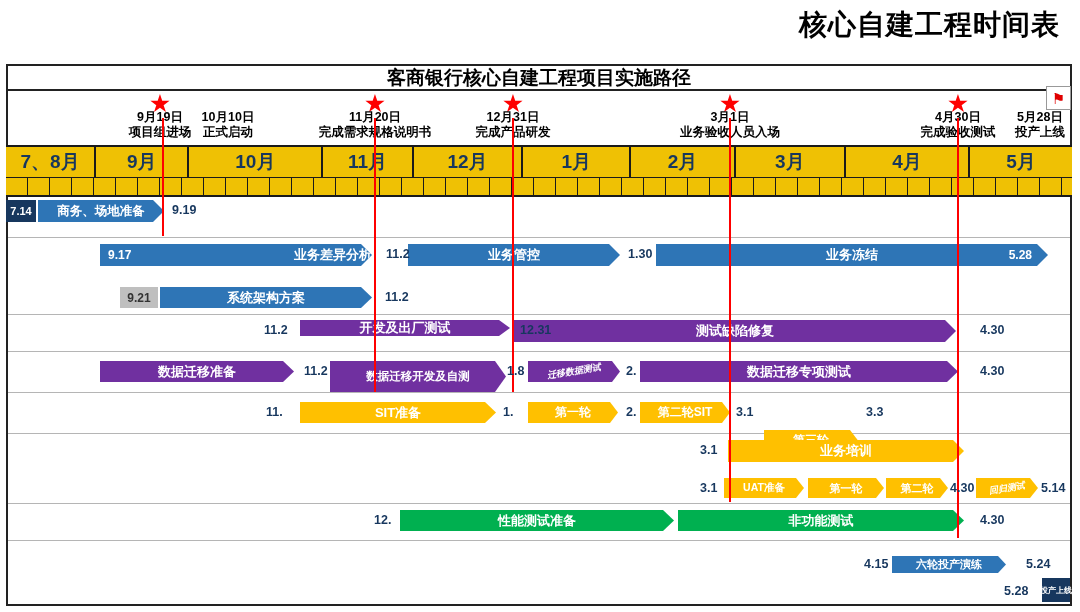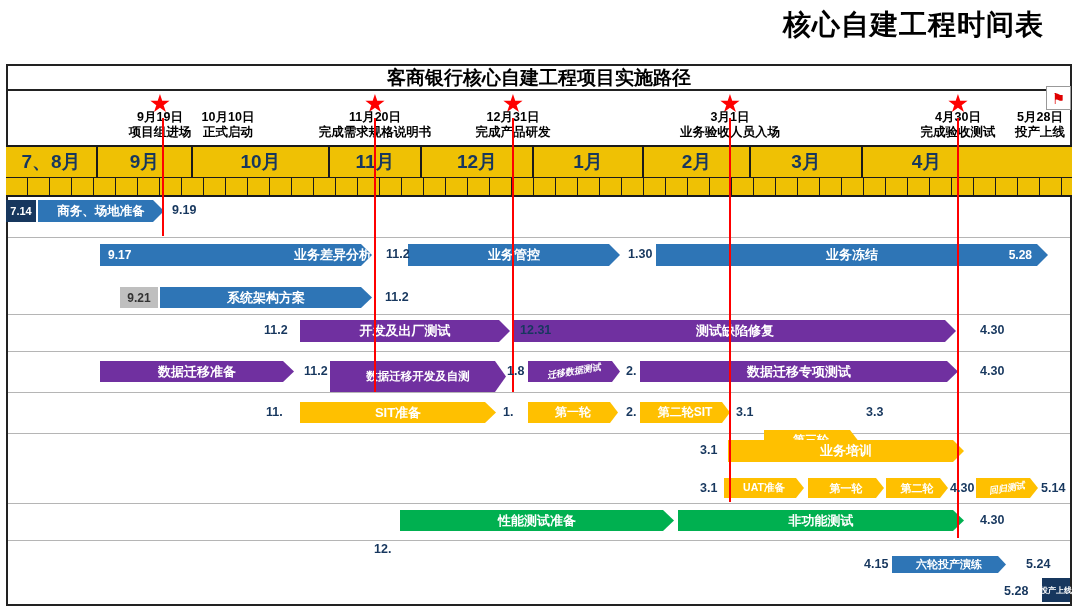--- a/index.html
+++ b/index.html
@@ -1,18 +1,18 @@
 <!DOCTYPE html>
 <html><head>
 <meta charset="utf-8">
 <style>
   html,body{margin:0;padding:0;background:#fff;}
   #stage{position:relative;width:1080px;height:612px;background:#fff;overflow:hidden;
          font-family:"Liberation Sans","DejaVu Sans",sans-serif;}
-  .ptitle{position:absolute;top:6px;right:36px;font-size:28px;font-weight:800;color:#000;letter-spacing:1px;}
+  .ptitle{position:absolute;top:6px;right:20px;font-size:28px;font-weight:800;color:#000;letter-spacing:1px;}
   .chartbox{position:absolute;left:6px;top:64px;width:1066px;height:542px;border:2px solid #222;box-sizing:border-box;background:#fff;}
   .ctitle{position:absolute;left:8px;top:66px;width:1062px;height:25px;display:flex;align-items:center;justify-content:center;
           font-size:19px;font-weight:700;color:#000;border-bottom:2px solid #222;box-sizing:border-box;z-index:2;}
   .flagbox{position:absolute;left:1046px;top:86px;width:25px;height:24px;border:1.5px solid #999;box-sizing:border-box;
            display:flex;align-items:center;justify-content:center;z-index:4;background:#fff;}
   .flagbox span{color:#e00000;font-size:15px;line-height:15px;}
   .star{position:absolute;top:90px;width:26px;text-align:center;color:#fe0000;font-size:25px;line-height:26px;z-index:4;}
   .ms{position:absolute;top:110px;width:160px;text-align:center;font-size:12.5px;font-weight:700;color:#000;line-height:15px;z-index:4;}
   .monthrow{position:absolute;left:6px;top:145px;width:1066px;height:33px;display:flex;background:#EFC104;
             border-top:2px solid #1a1a1a;border-bottom:1px solid #1a1a1a;box-sizing:border-box;z-index:1;}
@@ -89,20 +89,21 @@
   <div class="monthrow">
     <div class="mcell" style="width:92px;">7、8月</div>
     <div class="mcell" style="width:95px;">9月</div>
     <div class="mcell" style="width:137px;">10月</div>
     <div class="mcell" style="width:92px;">11月</div>
     <div class="mcell" style="width:112px;">12月</div>
     <div class="mcell" style="width:110px;">1月</div>
     <div class="mcell" style="width:107px;">2月</div>
     <div class="mcell" style="width:112px;">3月</div>
     <div class="mcell" style="width:127px;">4月</div>
+    <div class="mcell" style="width:104px;">5月</div>
   </div>
   <div class="weekrow"></div>
 
   <div class="sep" style="top:237px;"></div>
   <div class="sep" style="top:314px;"></div>
   <div class="sep" style="top:351px;"></div>
   <div class="sep" style="top:392px;"></div>
   <div class="sep" style="top:433px;"></div>
   <div class="sep" style="top:503px;"></div>
   <div class="sep" style="top:540px;"></div>
@@ -121,21 +122,21 @@
   <div class="bar c-blue arrow" style="left:656px;top:244px;width:392px;height:22px;">
     <span>业务冻结</span>
     <span class="bend">5.28</span>
   </div>
 
   <div class="bar c-gray" style="left:120px;top:287px;width:38px;height:21px;font-size:12px;">9.21</div>
   <div class="bar c-blue arrow" style="left:160px;top:287px;width:212px;height:21px;">系统架构方案</div>
   <div class="dl" style="left:385px;top:290px;">11.2</div>
 
   <div class="dl" style="left:264px;top:323px;">11.2</div>
-  <div class="bar c-purple arrow" style="left:300px;top:320px;width:210px;height:22px;">开发及出厂测试</div>
+  <div class="bar c-purple arrow" style="left:300px;top:320px;width:210px;height:16px;">开发及出厂测试</div>
   <div class="dl" style="left:520px;top:323px;">12.31</div>
   <div class="bar c-purple arrow" style="left:514px;top:320px;width:442px;height:22px;">测试缺陷修复</div>
   <div class="dl" style="left:980px;top:323px;">4.30</div>
 
   <div class="bar c-purple arrow" style="left:100px;top:361px;width:194px;height:21px;">数据迁移准备</div>
   <div class="dl" style="left:304px;top:364px;">11.2</div>
   <div class="bar c-purple arrow" style="left:330px;top:361px;width:176px;height:31px;font-size:11.5px;">数据迁移开发及自测</div>
   <div class="dl" style="left:507px;top:364px;">1.8</div>
   <div class="bar c-purple arrow-sm" style="left:528px;top:361px;width:92px;height:21px;">
     <span class="tilt" style="font-size:9px;">迁移数据测试</span>
@@ -160,21 +161,21 @@
   <div class="dl" style="left:700px;top:481px;">3.1</div>
   <div class="bar c-orange arrow-sm" style="left:724px;top:478px;width:80px;height:20px;font-size:10.5px;">UAT准备</div>
   <div class="bar c-orange arrow-sm" style="left:808px;top:478px;width:76px;height:20px;font-size:11px;">第一轮</div>
   <div class="bar c-orange arrow-sm" style="left:886px;top:478px;width:62px;height:20px;font-size:11px;">第二轮</div>
   <div class="dl" style="left:950px;top:481px;">4.30</div>
   <div class="bar c-orange arrow-sm" style="left:976px;top:478px;width:62px;height:20px;">
     <span class="tilt" style="font-size:9px;">回归测试</span>
   </div>
   <div class="dl" style="left:1041px;top:481px;">5.14</div>
 
-  <div class="dl" style="left:374px;top:542px;">12.</div>
+  <div class="dl" style="left:374px;top:513px;">12.</div>
   <div class="bar c-green arrow" style="left:400px;top:510px;width:274px;height:21px;">性能测试准备</div>
   <div class="bar c-green arrow" style="left:678px;top:510px;width:286px;height:21px;">非功能测试</div>
   <div class="dl" style="left:980px;top:513px;">4.30</div>
 
   <div class="dl" style="left:864px;top:557px;">4.15</div>
   <div class="bar c-blue arrow-sm" style="left:892px;top:556px;width:114px;height:17px;font-size:11px;">六轮投产演练</div>
   <div class="dl" style="left:1026px;top:557px;">5.24</div>
 
   <div class="dl" style="left:1004px;top:584px;">5.28</div>
   <div class="bar c-dblue tinybox" style="left:1042px;top:578px;width:28px;height:24px;">投产上线</div>

